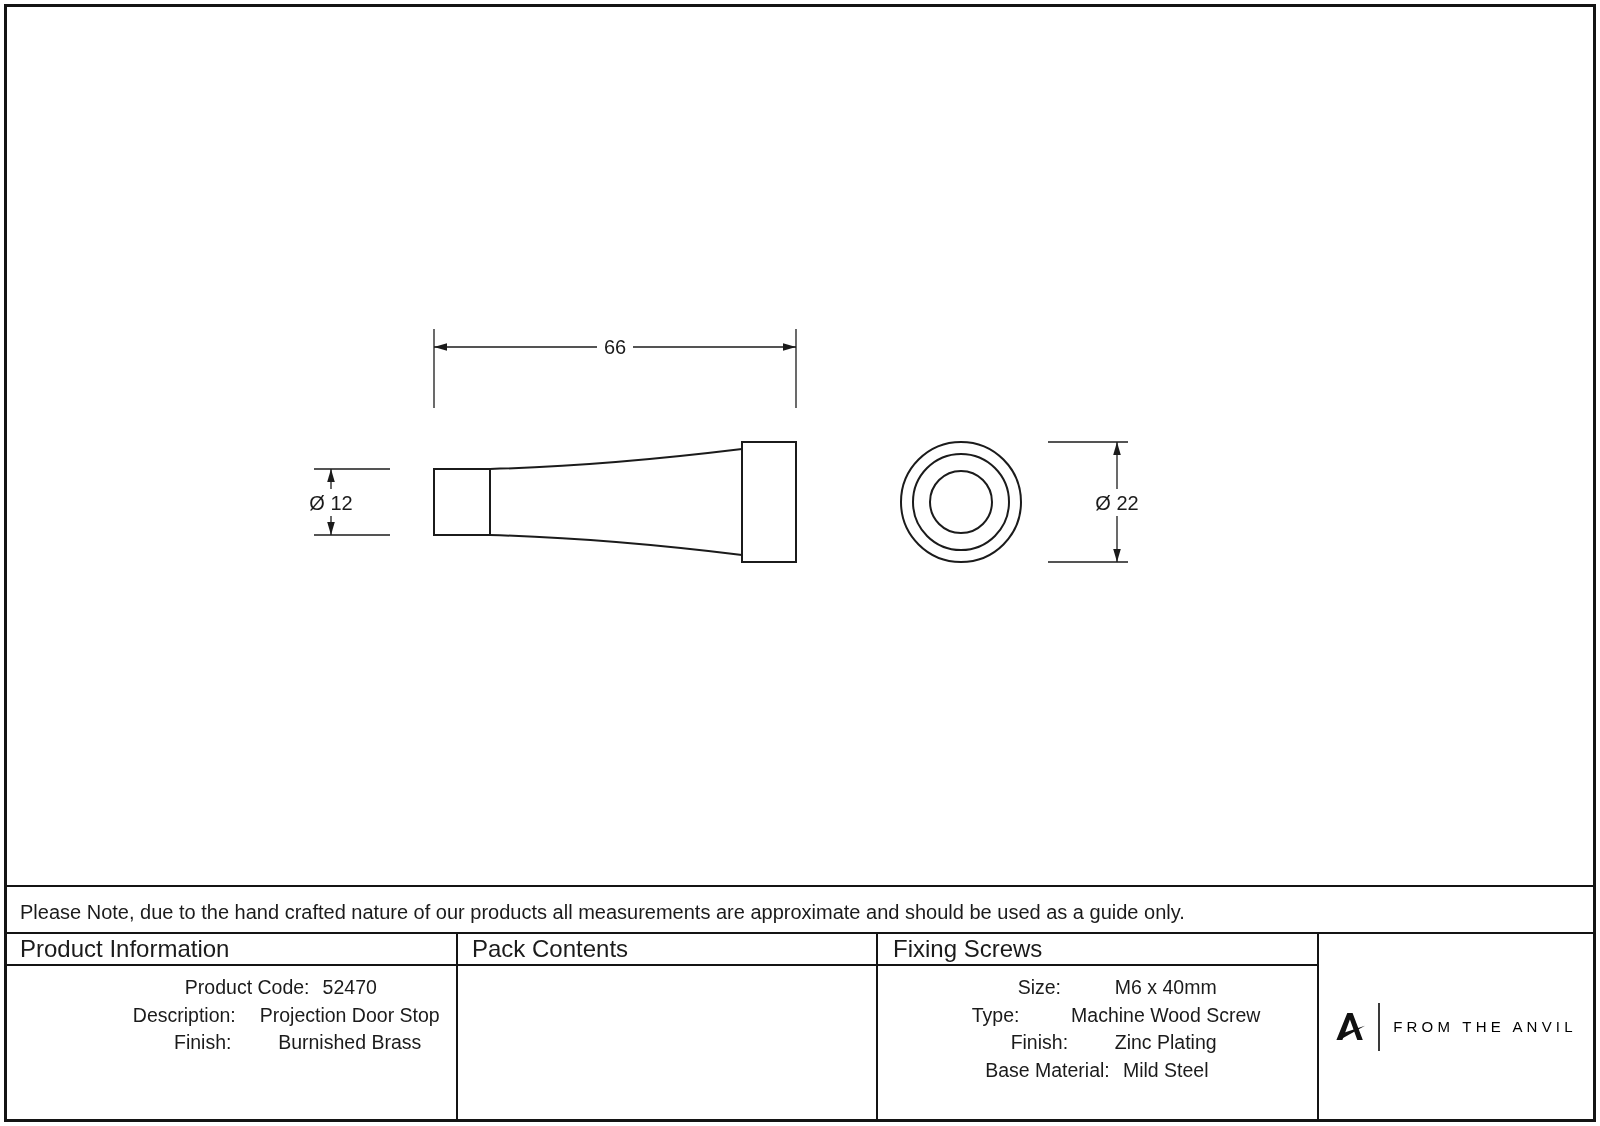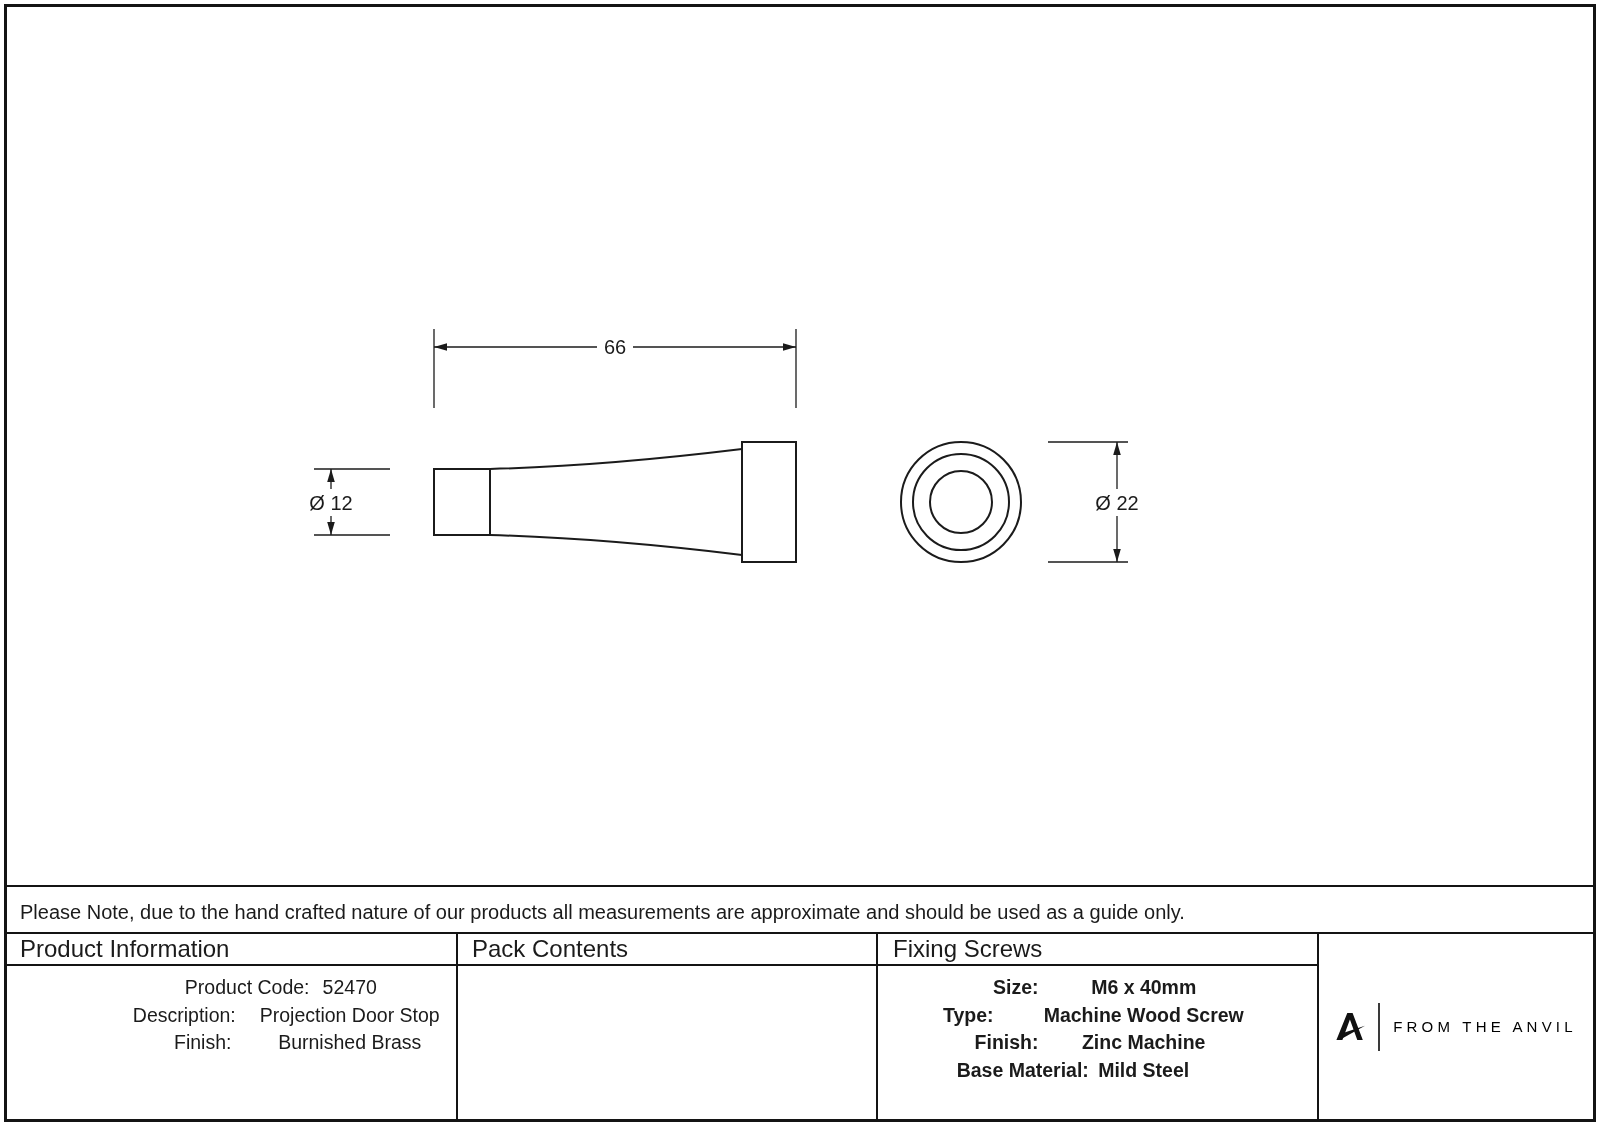--- a/index.html
+++ b/index.html
@@ -27,21 +27,21 @@
     font-size:24px;
   }
   .col-header.c1{left:20px;}
   .col-header.c2{left:472px;}
   .col-header.c3{left:893px;}
   .col-body{
     position:absolute;top:964px;padding-top:10px;font-size:19.5px;line-height:27.5px;
   }
   .col-body.c1{left:20px;width:420px;margin-left:47px;}
   .col-body.c2{left:472px;width:380px;}
-  .col-body.c3{left:871px;width:400px;font-weight:bold;}
+  .col-body.c3{left:893px;width:400px;}
   .kv-label{display:inline-block;width:140px;}
   .brand{
     position:absolute;left:1319px;top:934px;right:7px;bottom:7px;
     display:flex;align-items:center;justify-content:center;gap:13px;
   }
   .brand-divider{width:2px;height:48px;background:#3a3a3a;}
   .brand-text{font-size:15px;letter-spacing:4.2px;color:#000000;white-space:nowrap;}
 </style>
 </head>
 <body>
@@ -131,21 +131,21 @@
     <div class="kv-row">
       <span class="kv-label">Size:</span>
       <span class="kv-value">M6 x 40mm</span>
     </div>
     <div class="kv-row">
       <span class="kv-label">Type:</span>
       <span class="kv-value">Machine Wood Screw</span>
     </div>
     <div class="kv-row">
       <span class="kv-label">Finish:</span>
-      <span class="kv-value">Zinc Machine</span>
+      <span class="kv-value">Zinc Plating</span>
     </div>
     <div class="kv-row">
       <span class="kv-label">Base Material:</span>
       <span class="kv-value">Mild Steel</span>
     </div>
   </div>
 
   <div class="brand">
     <svg width="30" height="28" viewBox="0 0 30 28">
       <path d="M12.3,0 L17.6,0 L27.8,27 L22.3,27 L14.9,6.6 L7.4,27 L1.4,27 Z" fill="#111111"></path>

